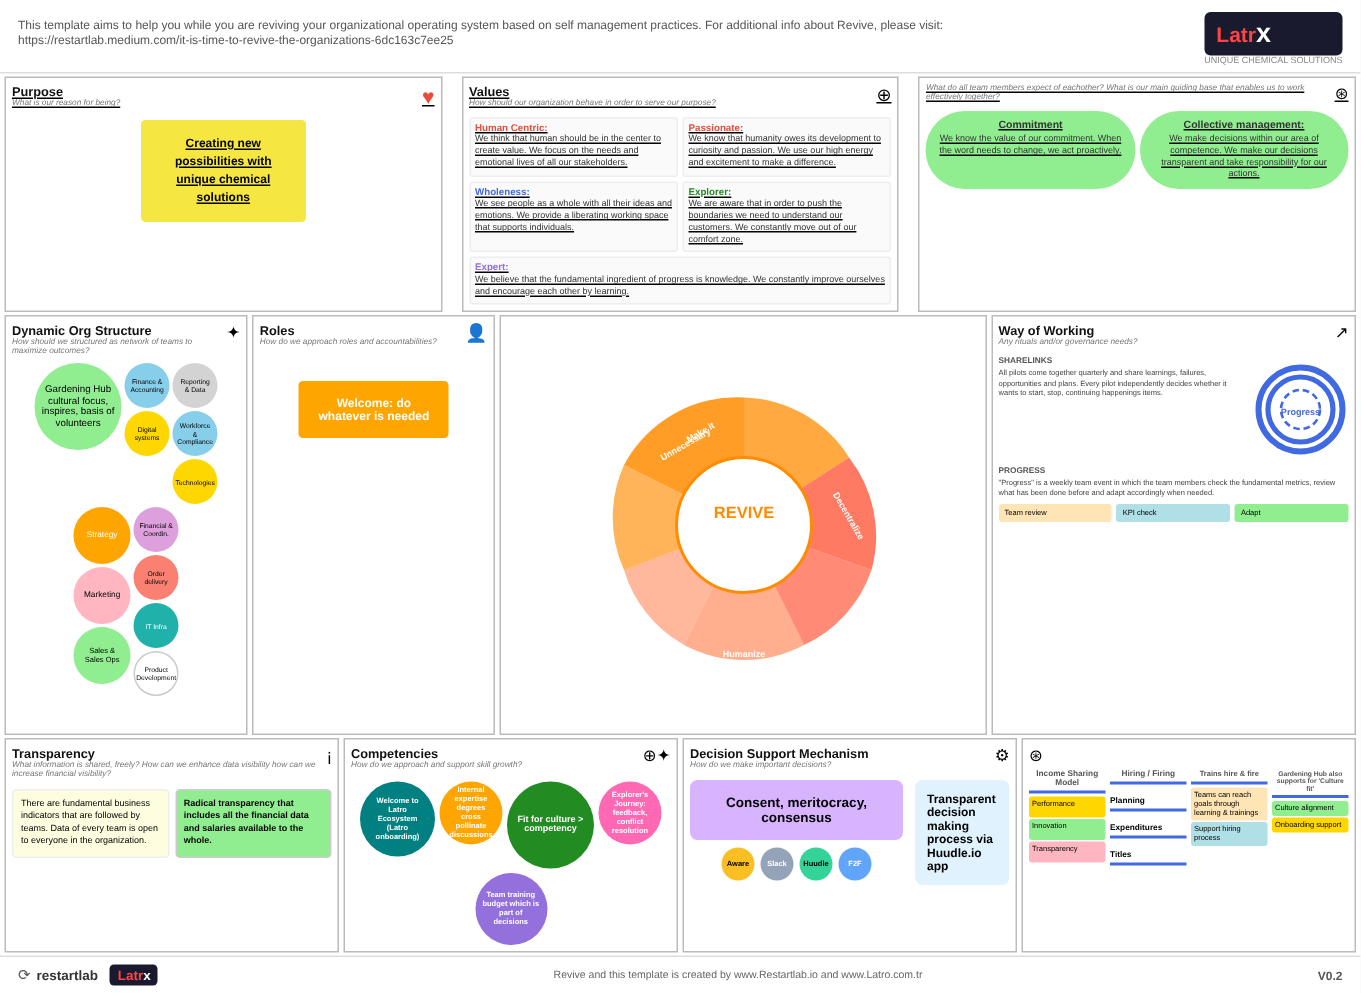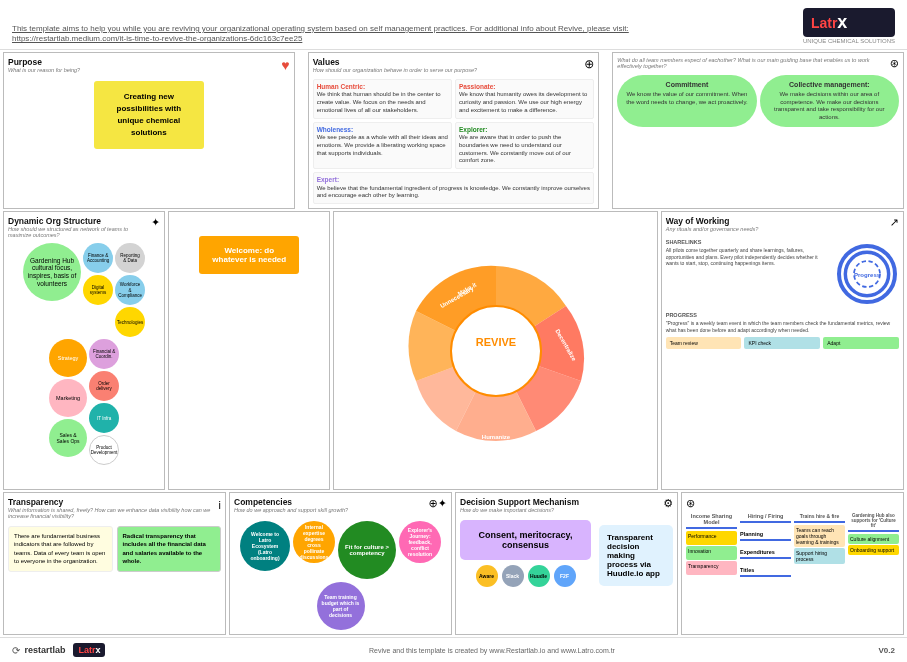--- a/index.html
+++ b/index.html
@@ -27,23 +27,22 @@
     }
     .header-left h1 {
       font-size: 22px;
       font-weight: bold;
       color: #222;
     }
     .header-subtitle {
       font-size: 8px;
       color: #555;
       max-width: 700px;
-      margin-top: 16px;
+      margin-top: 4px;
       line-height: 1.3;
-      text-decoration: underline;
     }
     .logo-area {
       display: flex;
       align-items: center;
     }
     .logo-box {
       background: #1a1a2e;
       color: white;
       padding: 4px 8px;
       border-radius: 4px;
@@ -213,20 +212,21 @@
     .full-layout {
       display: flex;
       flex-direction: column;
       flex: 1;
     }
     .row1 {
       display: grid;
       grid-template-columns: 1fr 1fr 1fr;
       padding: 2px 3px 0;
       gap: 13px;
+      text-decoration: underline;
     }
     .row2 {
       display: grid;
       grid-template-columns: 1fr 1fr 2fr 1.5fr;
       padding: 2px 3px;
       gap: 3px;
       flex: 1;
     }
     .row3 {
       display: grid;
@@ -399,20 +399,27 @@
           <div style="display:flex; flex-direction:column; gap:2px; align-items:center;">
             <div class="b pu small" style="font-size:4.5px;">Financial &amp;<br>Coordin.</div>
             <div class="b r small" style="font-size:4.5px;">Order<br>delivery</div>
             <div class="b tl small" style="font-size:4.5px; color:white;">IT Infra</div>
             <div class="b w small" style="font-size:4.5px;">Product<br>Development</div>
           </div>
         </div>
       </div>
 
       <div class="cell">
+        <div style="display:flex; justify-content:space-between; align-items:flex-start;">
+          <div>
+            <div class="cell-title">Roles</div>
+            <div class="cell-question">How do we approach roles and accountabilities?</div>
+          </div>
+          <span style="font-size:12px;">👤</span>
+        </div>
         <div style="background:#FFA500; color:white; padding:10px; border-radius:3px; font-size:8px; font-weight:bold; text-align:center; width:100px; margin:20px auto;">Welcome: do whatever is needed</div>
       </div>
 
       <div class="cell" style="display:flex; align-items:center; justify-content:center; padding:10px;">
         <div class="revive-container">
           <svg width="200" height="200" viewBox="0 0 200 200">
 
             <path d="M100,100 L20,60 A85,85 0 0,1 100,15 Z" fill="#FF8C00" opacity="0.85"></path>
             <path d="M100,100 L100,15 A85,85 0 0,1 170,55 Z" fill="#FF8C00" opacity="0.75"></path>
 
@@ -506,21 +513,21 @@
       <div class="cell">
         <div style="display:flex; justify-content:space-between; align-items:flex-start;">
           <div>
             <div class="cell-title">Decision Support Mechanism</div>
             <div class="cell-question">How do we make important decisions?</div>
           </div>
           <span style="font-size:11px;">⚙</span>
         </div>
         <div style="display:flex; gap:8px; align-items:center; margin-top:4px;">
           <div>
-            <div style="background:#d8b4fe; border-radius:5px; padding:10px; text-align:center; font-size:9px; font-weight:bold; width:131px; margin-bottom:5px;">Consent, meritocracy, consensus</div>
+            <div style="background:#d8b4fe; border-radius:5px; padding:10px; text-align:center; font-size:9px; font-weight:bold; width:142px; margin-bottom:5px;">Consent, meritocracy, consensus</div>
             <div class="decision-nodes">
               <div class="decision-node" style="background:#fbbf24; font-size:5px;">Aware</div>
               <div class="decision-node slate" style="font-size:5px; color:white;">Slack</div>
               <div class="decision-node health" style="font-size:5px;">Huudle</div>
               <div class="decision-node blue" style="font-size:5px; color:white;">F2F</div>
             </div>
           </div>
           <div style="background:#e0f2fe; border-radius:5px; padding:8px; font-size:8px; font-weight:bold; width:150px;">Transparent decision making process via Huudle.io app</div>
         </div>
       </div>

